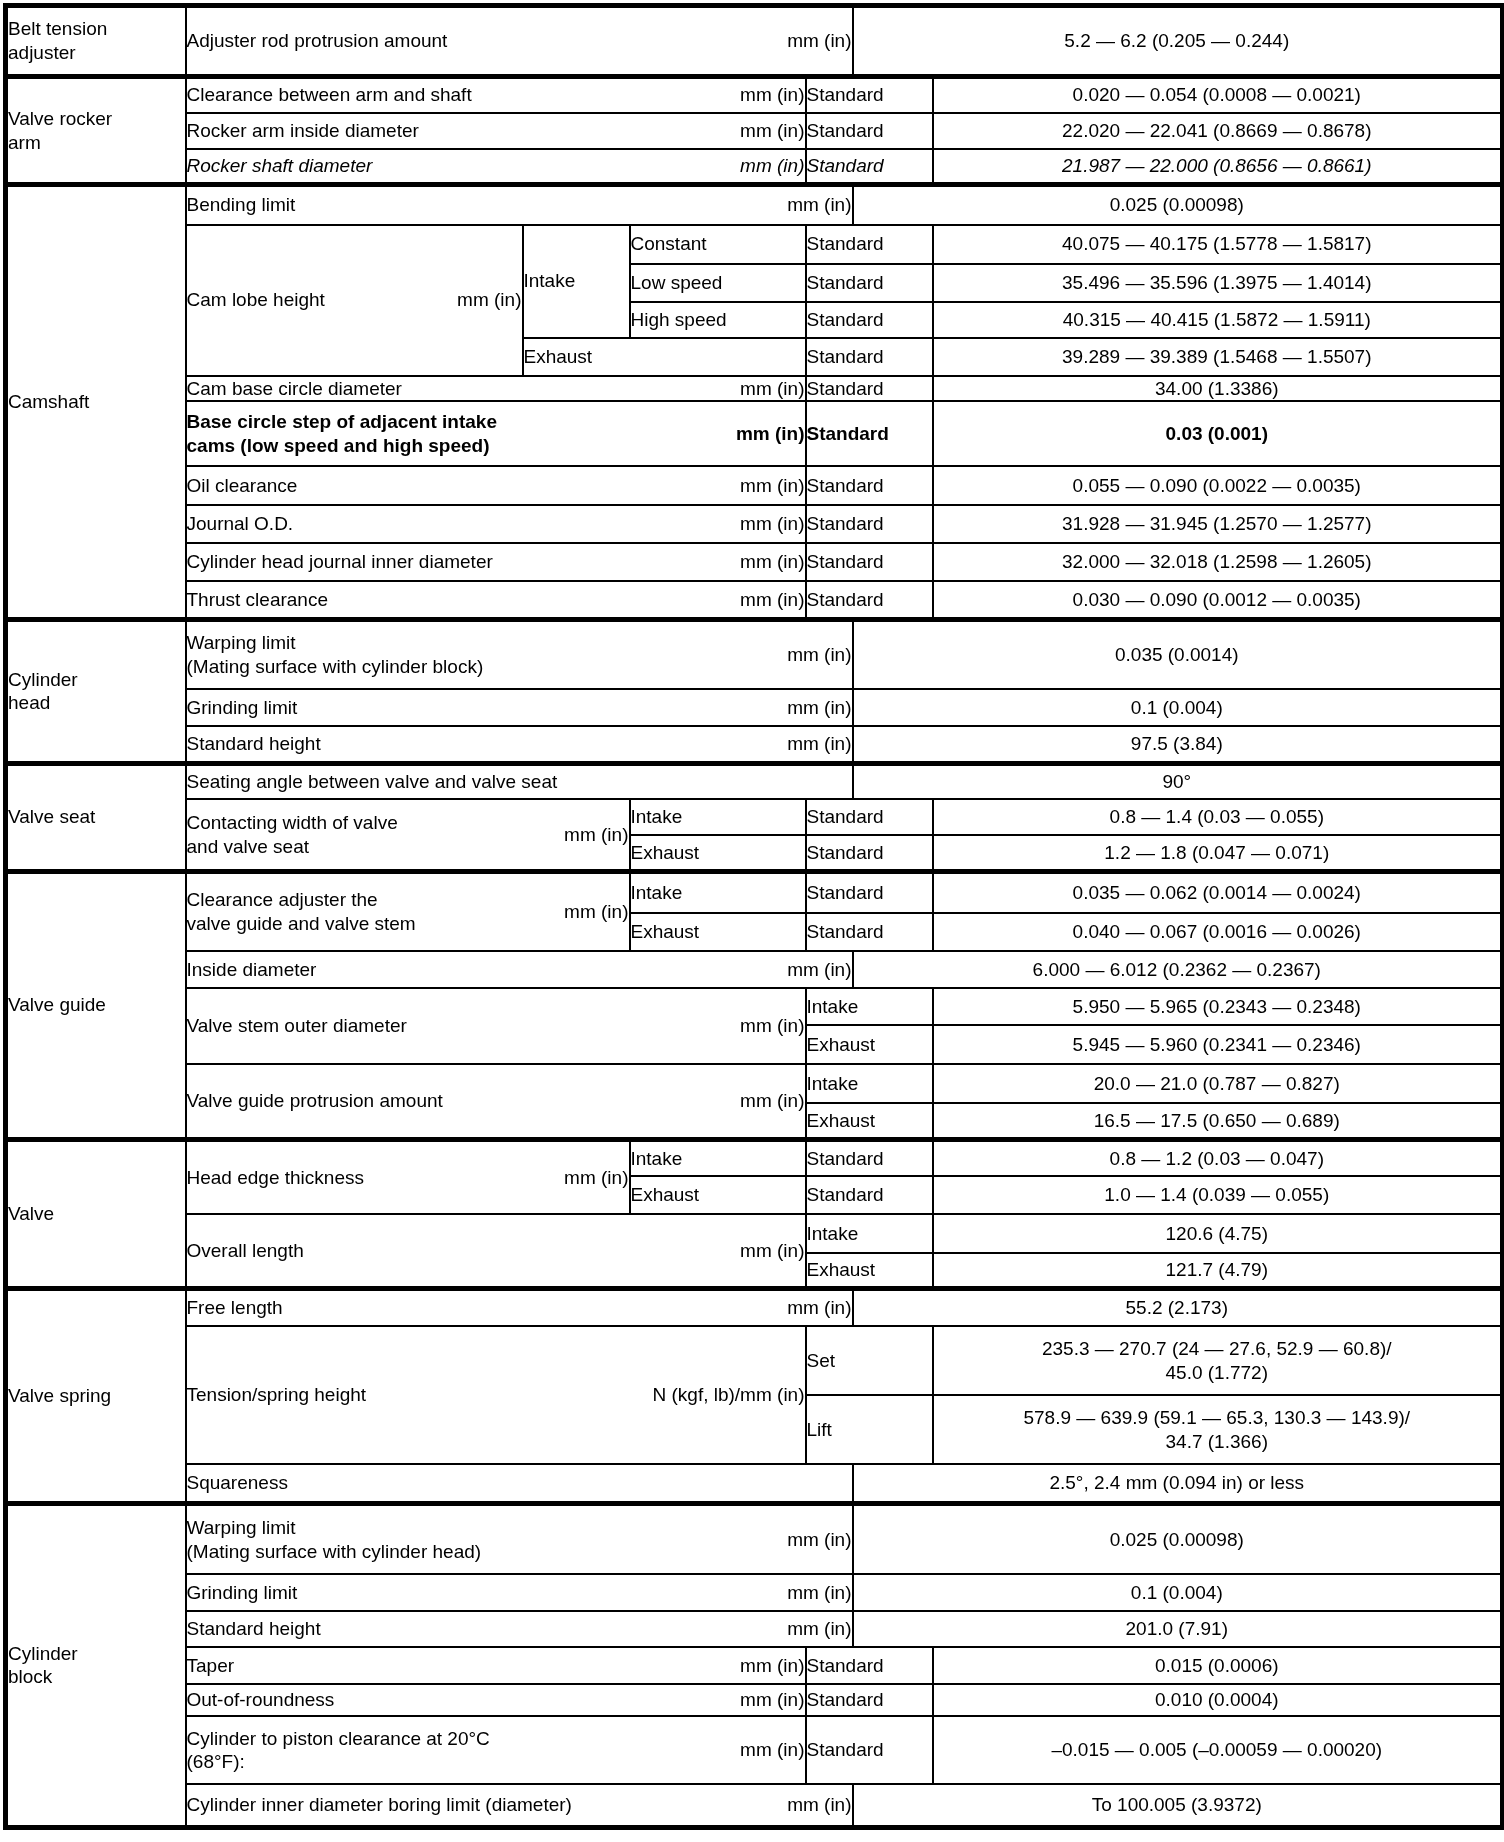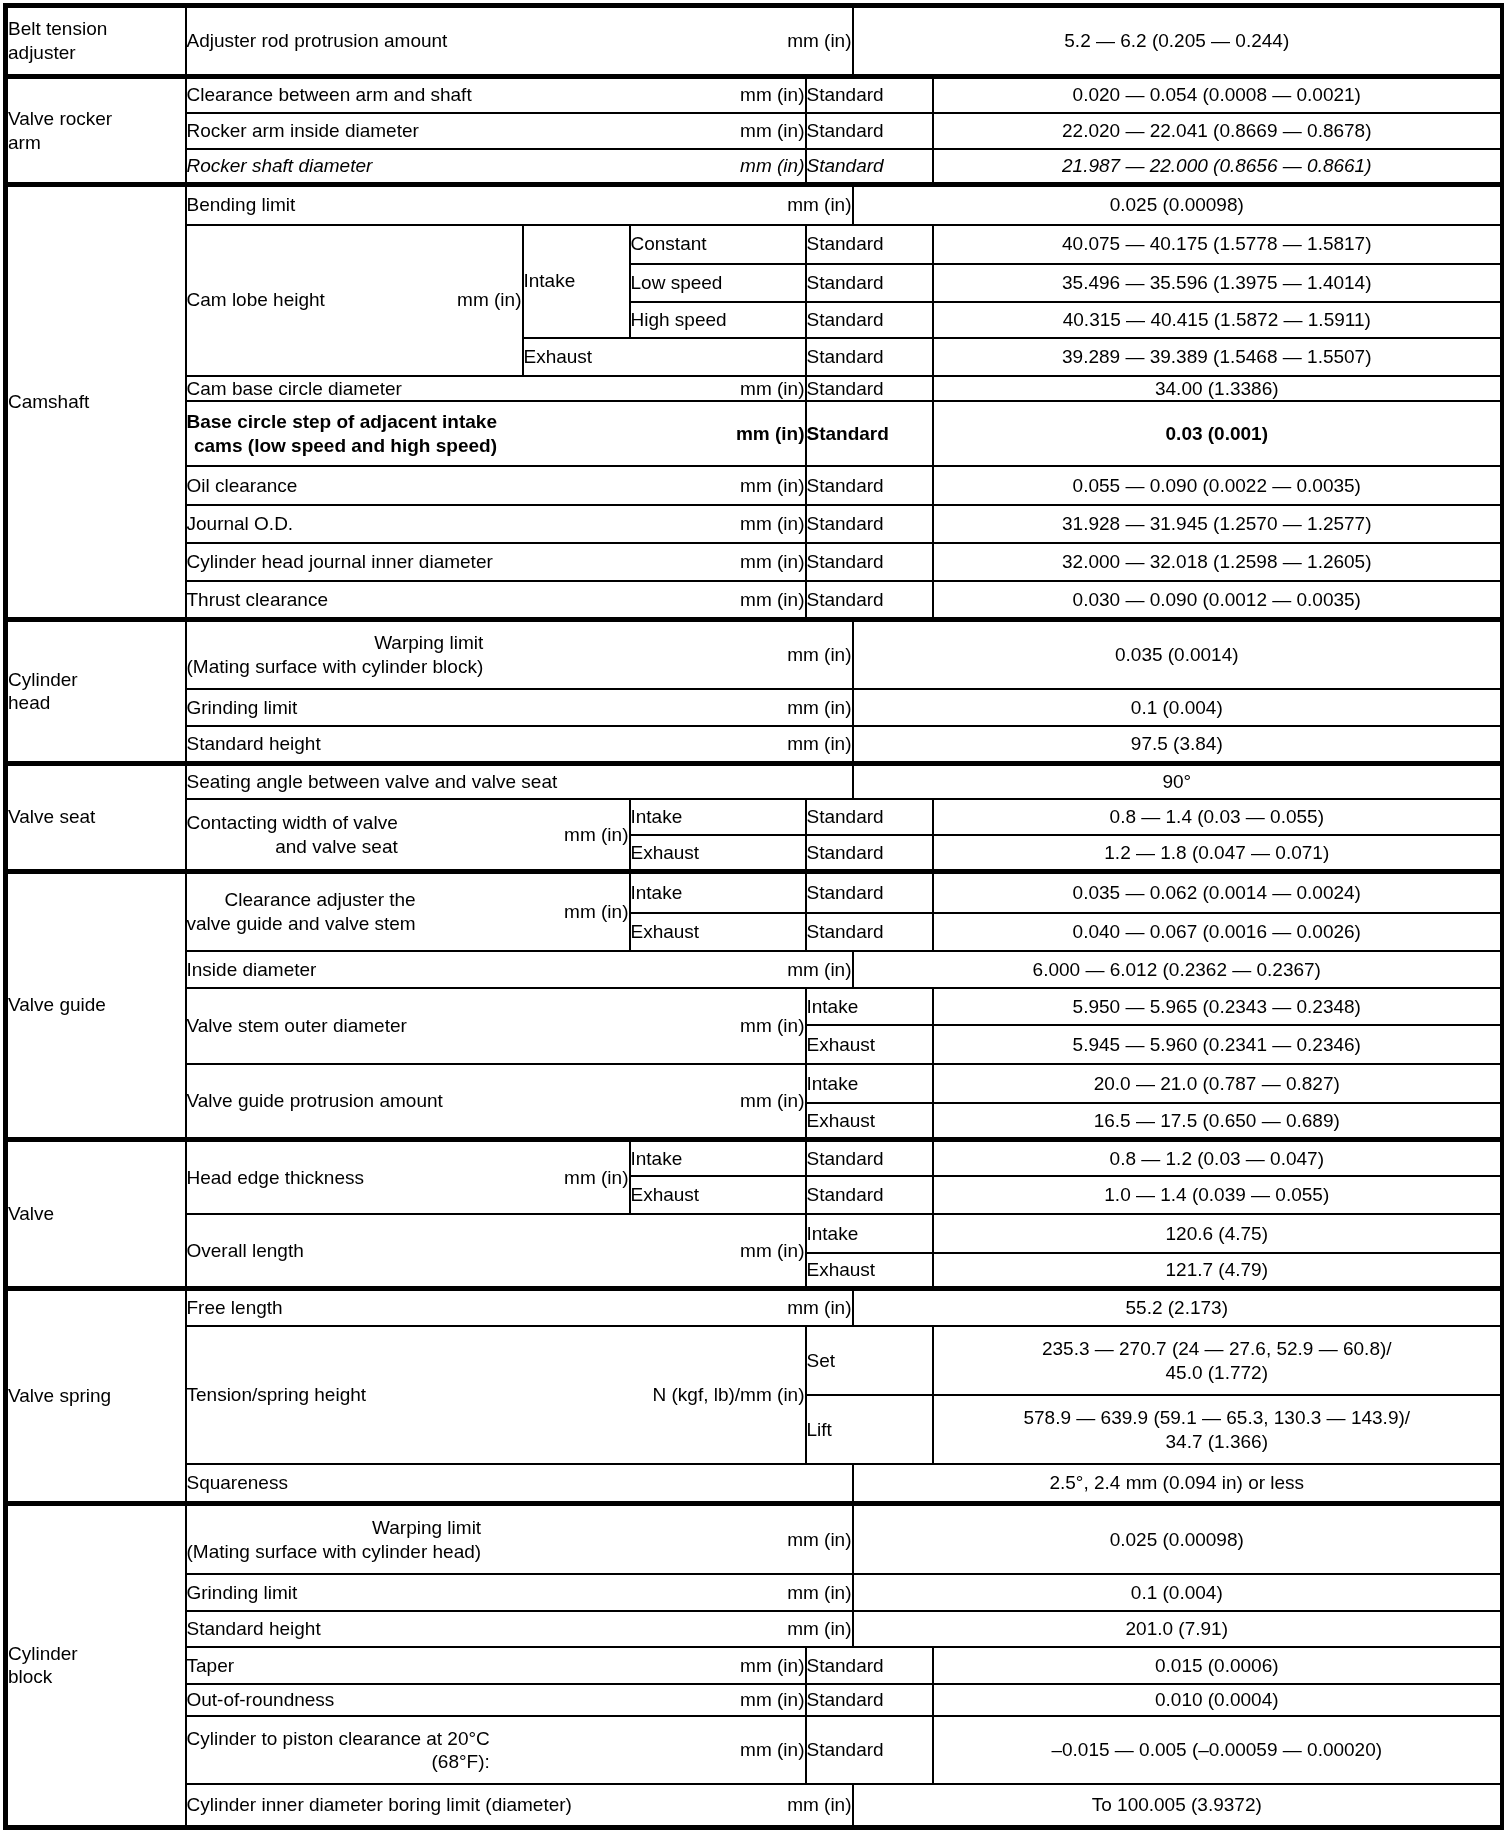--- a/index.html
+++ b/index.html
@@ -52,21 +52,21 @@
     white-space: pre-line;
   }
   .pu {
     display: flex;
     justify-content: space-between;
     align-items: center;
     width: 100%;
   }
   .pu .lbl {
     white-space: pre-line;
-    text-align: right;
+    text-align: left;
   }
   .pu .unit {
     white-space: nowrap;
     padding-left: 8px;
   }
 </style>
 </head>
 <body>
 
 <div class="page">

